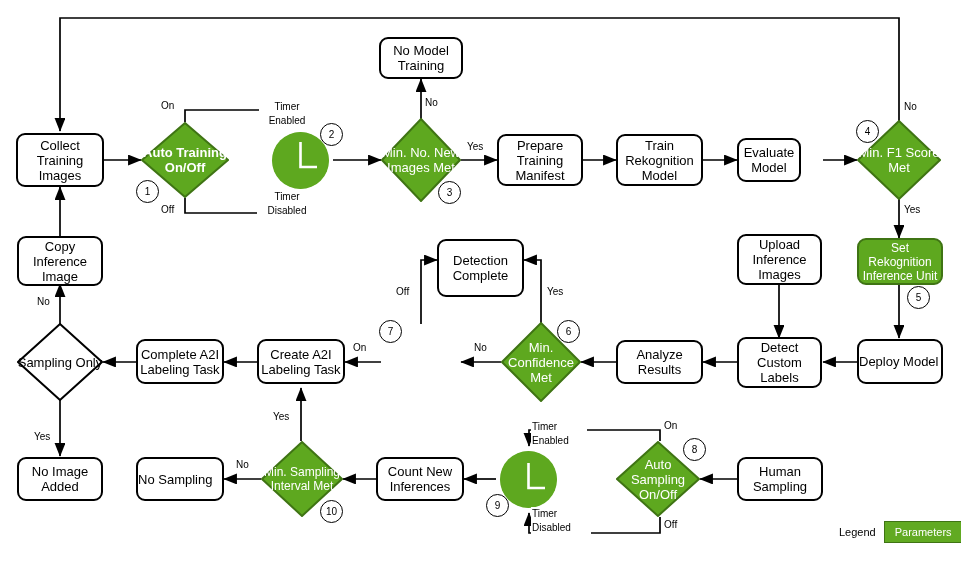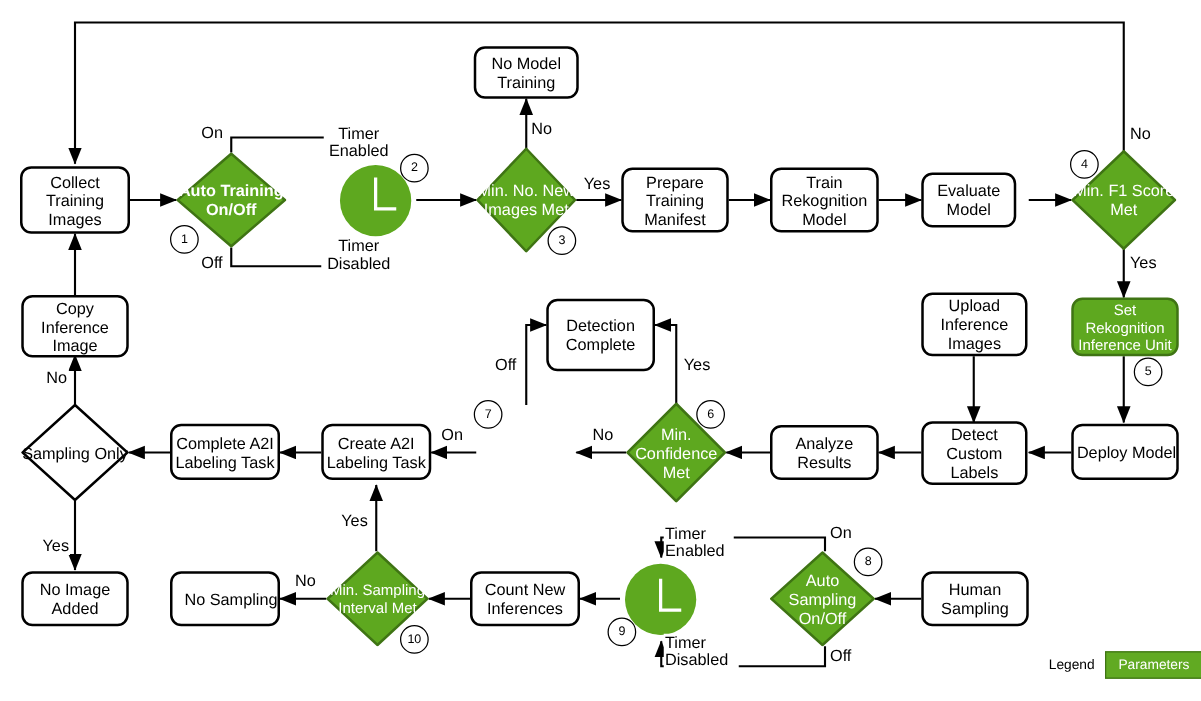--- a/index.html
+++ b/index.html
@@ -1,36 +1,36 @@
 <!DOCTYPE html>
 <html><head>
 <meta charset="utf-8">
 <style>
   html,body{margin:0;padding:0;background:#ffffff;}
   body{font-family:"Liberation Sans", sans-serif;}
   #canvas{position:relative;width:961px;height:561px;background:#ffffff;overflow:hidden;}
   svg.edges{position:absolute;left:0;top:0;width:961px;height:561px;pointer-events:none;}
 
-  .node{position:absolute;box-sizing:border-box;display:flex;align-items:center;justify-content:flex-end;text-align:center;}
+  .node{position:absolute;box-sizing:border-box;display:flex;align-items:center;justify-content:flex-start;text-align:center;}
 
   .proc{border:2px solid #000;border-radius:9px;background:#ffffff;color:#000;font-size:13px;line-height:15px;}
   .proc.green{background:#5EA81F;border-color:#3F7414;color:#ffffff;}
 
   .dia{background:transparent;}
   .dia .shape{position:absolute;left:0;top:0;width:100%;height:100%;}
   .dia .txt{position:relative;z-index:2;font-size:13px;line-height:15px;width:100%;text-align:center;}
   .dia.green .txt{color:#ffffff;}
   .dia.white .txt{color:#000000;}
 
   .timer{position:absolute;border-radius:50%;background:#5EA81F;}
 
   .marker{position:absolute;width:21px;height:21px;border:1.6px solid #000;border-radius:50%;background:#fff;
           display:flex;align-items:center;justify-content:center;font-size:10px;color:#000;}
 
-  .elabel{position:absolute;font-size:13px;line-height:14px;color:#000;background:#fff;padding:0 1px;white-space:nowrap;}
+  .elabel{position:absolute;font-size:10px;line-height:14px;color:#000;background:#fff;padding:0 1px;white-space:nowrap;}
 
   .legend-wrap{position:absolute;display:flex;align-items:center;gap:8px;}
   .legend-text{font-size:11px;color:#000;}
   .legend-chip{background:#61AA22;border:1px solid #3F7414;color:#fff;font-size:11px;padding:4px 10px;}
 </style>
 </head>
 <body>
 
 <div id="canvas">
 
@@ -136,21 +136,21 @@
   </div>
 
   <div class="node proc" style="left:497px;top:134px;width:86px;height:52px;">
     <span>Prepare Training Manifest</span>
   </div>
 
   <div class="node proc" style="left:616px;top:134px;width:87px;height:52px;">
     <span>Train Rekognition Model</span>
   </div>
 
-  <div class="node proc" style="left:737px;top:138px;width:76px;height:44px;">
+  <div class="node proc" style="left:737px;top:138px;width:64px;height:44px;">
     <span>Evaluate Model</span>
   </div>
 
   <div class="node dia green" style="left:857px;top:120px;width:84px;height:80px;">
     <svg class="shape" viewBox="0 0 84 80">
       <polygon points="42,1 83,40 42,79 1,40" fill="#5EA81F" stroke="#3F7414" stroke-width="2"></polygon>
     </svg>
     <span class="txt">Min. F1 Score Met</span>
   </div>
 

